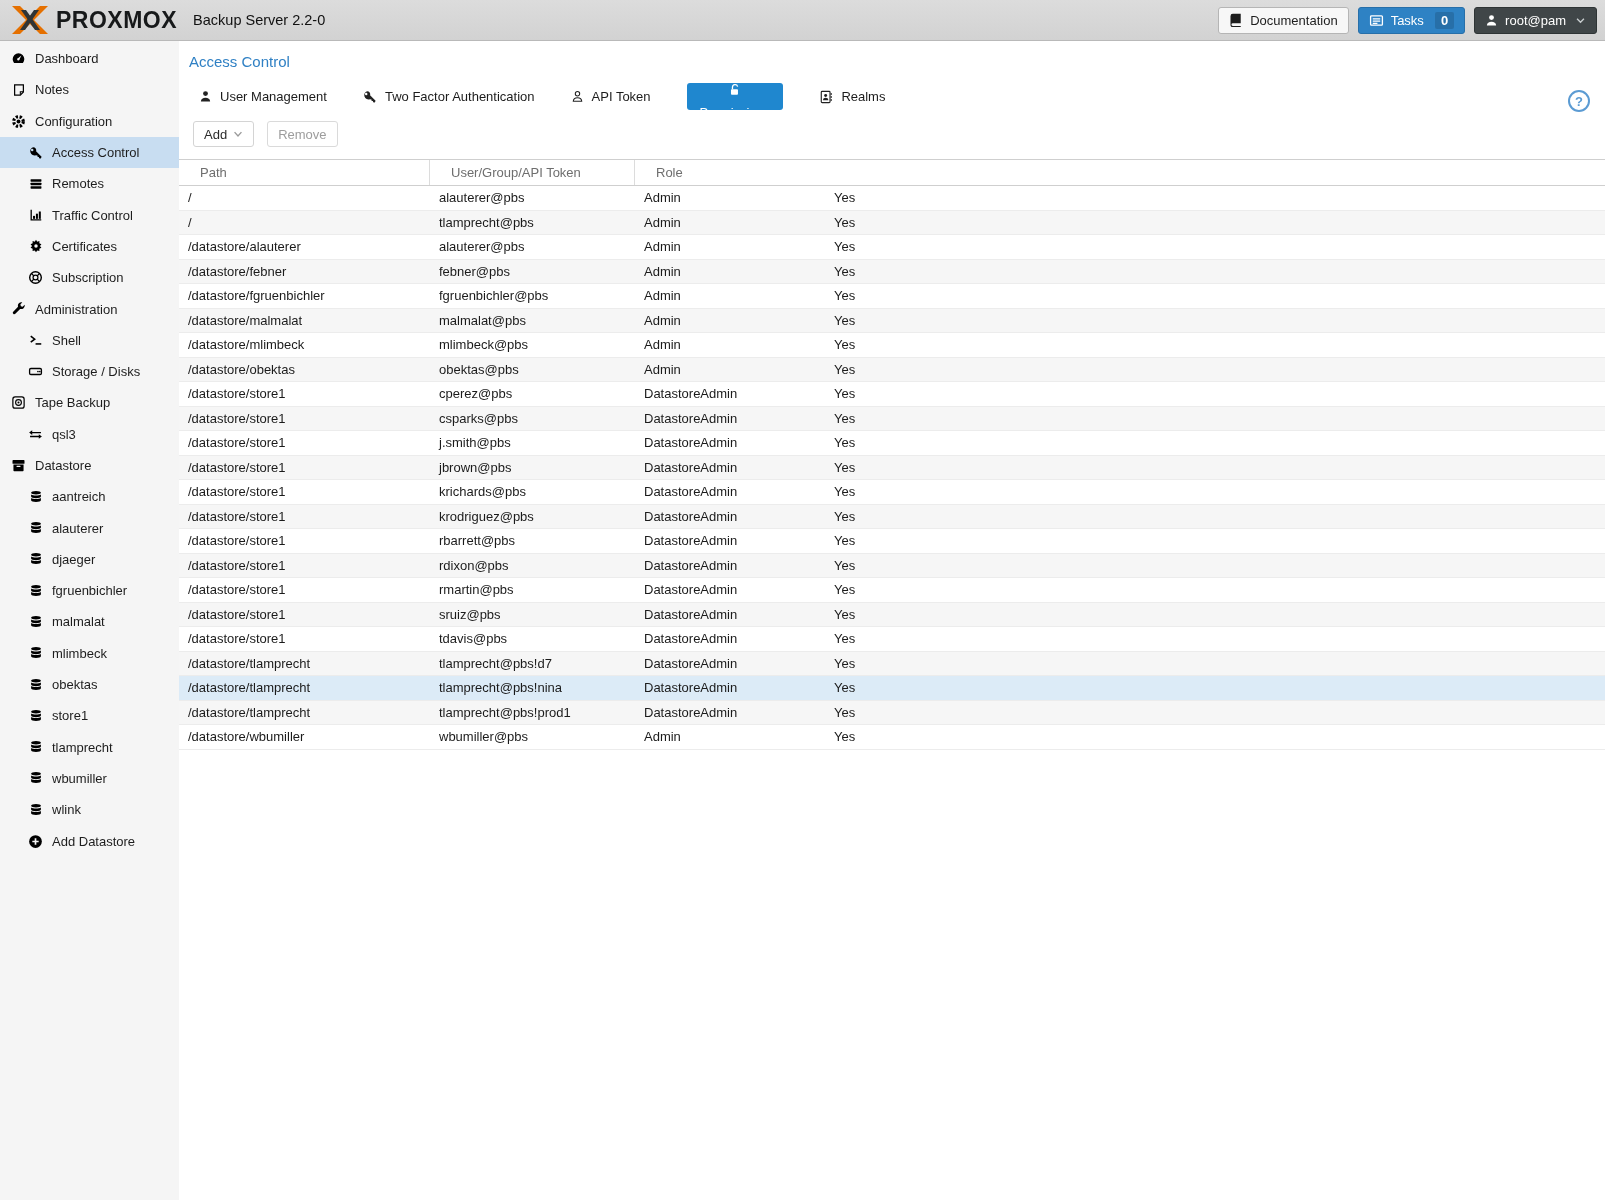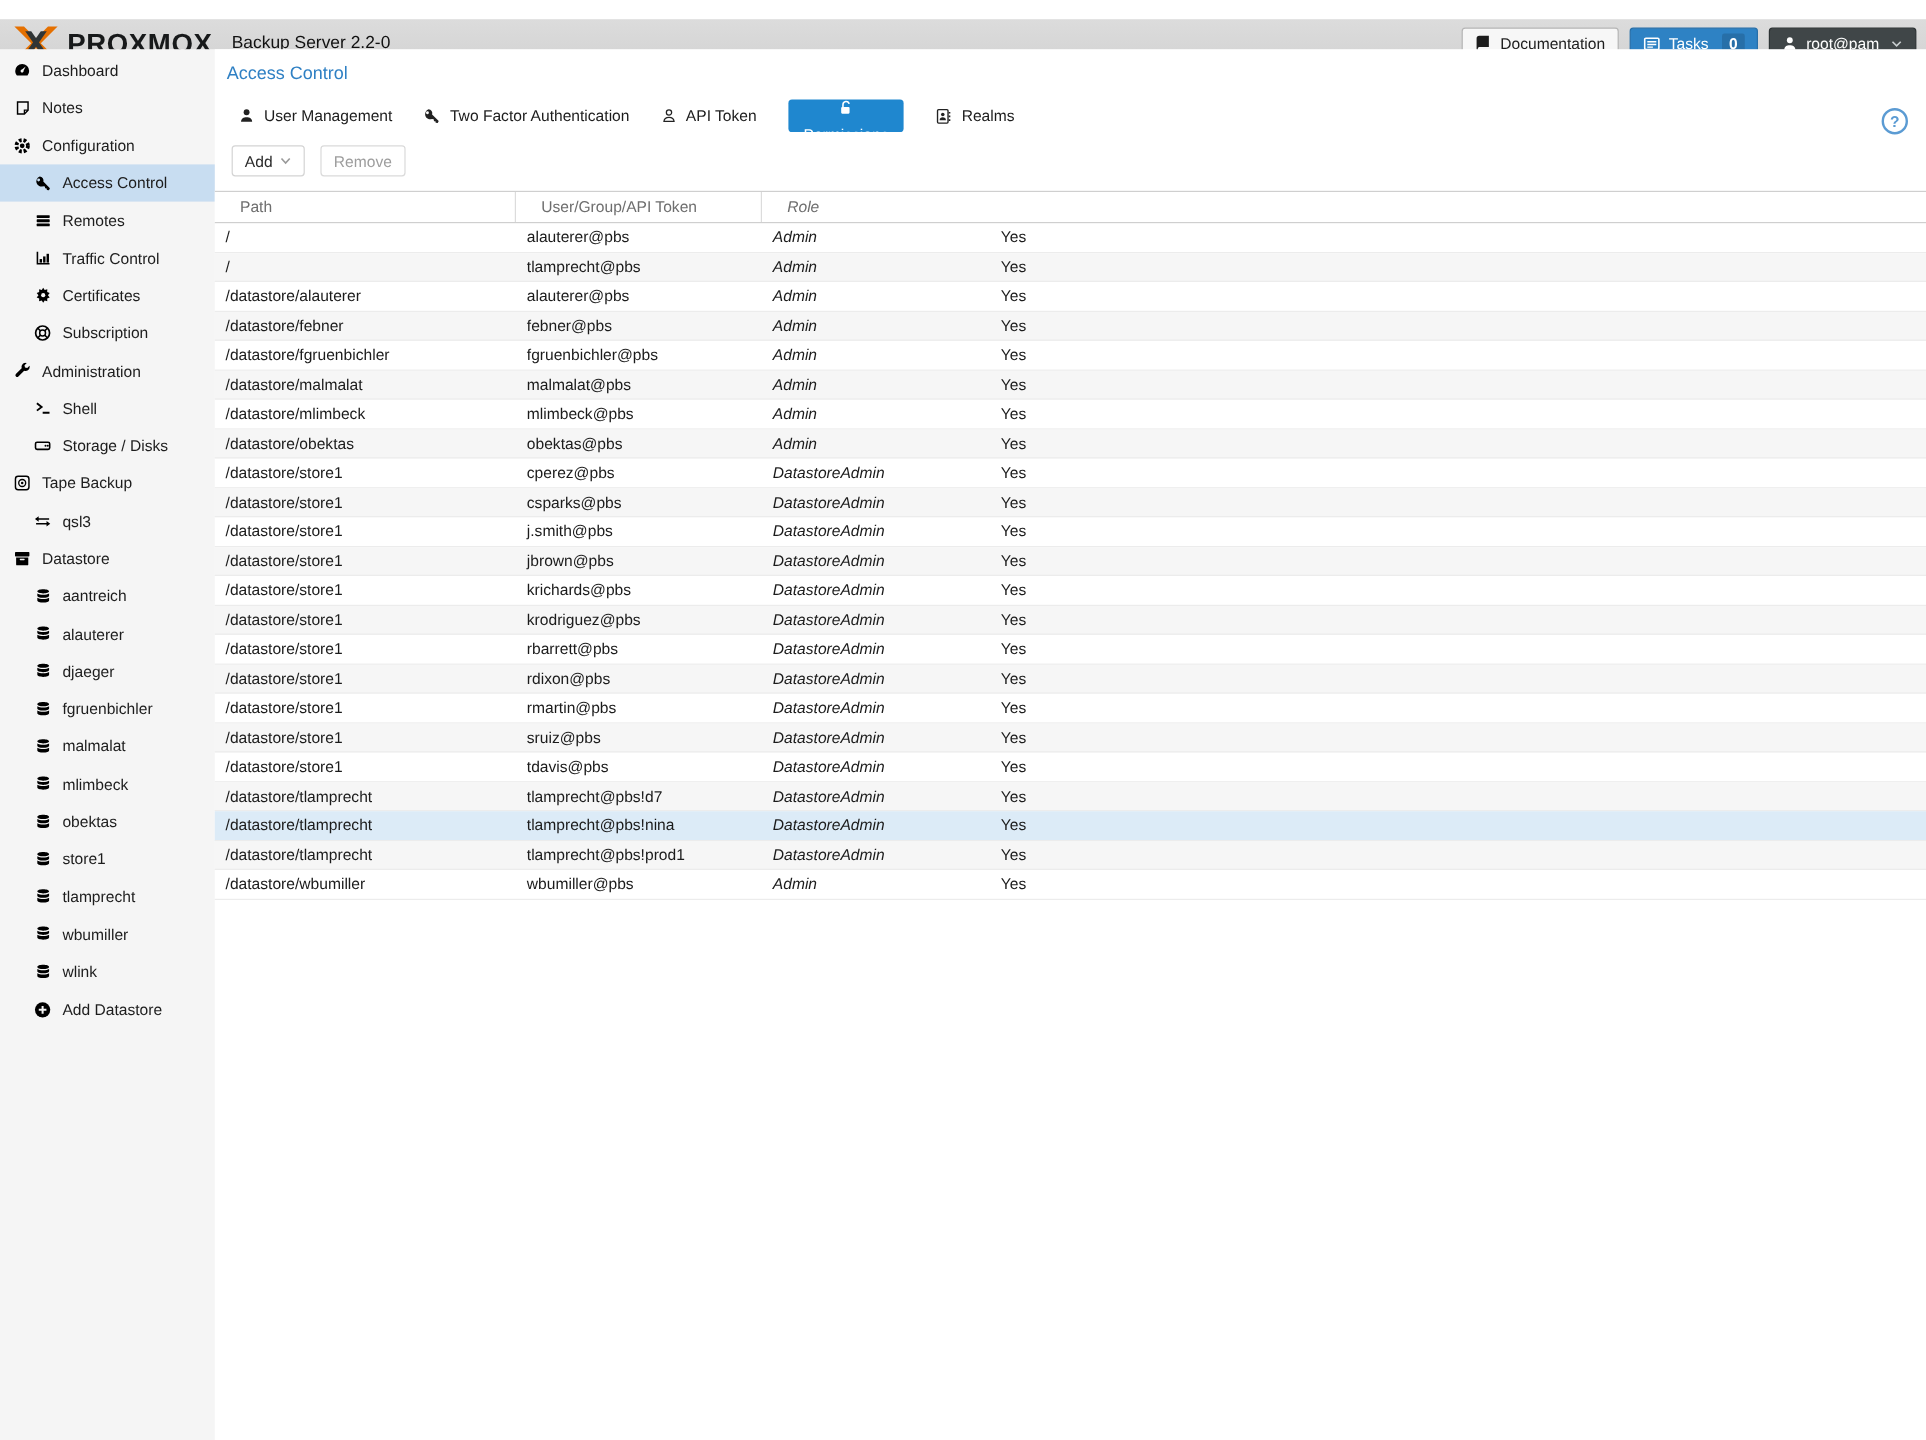--- a/index.html
+++ b/index.html
@@ -3,21 +3,21 @@
 <meta charset="utf-8">
 <style>
   html,body{margin:0;padding:0;}
   body{
     width:1605px;height:1200px;overflow:hidden;background:#fff;
     font-family:"Liberation Sans","DejaVu Sans",sans-serif;
     -webkit-font-smoothing:antialiased;color:#1b1b1b;position:relative;
   }
   
   .top-header{
-    position:absolute;left:0;top:16px;width:100%;height:41px;
+    position:absolute;left:0;top:0;width:100%;height:41px;
     background:linear-gradient(#dcdcdc,#d2d2d2);
     border-bottom:1px solid #b9b9b9;box-sizing:border-box;
     display:flex;align-items:center;
   }
   .logo-wrap{display:flex;align-items:center;margin-left:10px;}
   .logo-mark{width:40px;height:30px;display:inline-block;}
   .brand{font-size:23px;font-weight:bold;color:#17191a;letter-spacing:.5px;margin-left:6px;}
   .subtitle{font-size:14.5px;color:#111;margin-left:16px;}
   .header-right{margin-left:auto;margin-right:8px;display:flex;align-items:center;gap:9px;justify-content:flex-end;}
   .hbtn{
@@ -44,21 +44,21 @@
   .side-item .ico{width:19px;display:inline-flex;justify-content:center;margin-right:7px;color:#000;flex:none;}
   .side-item .caret{margin-left:auto;margin-right:10px;color:#8f8f8f;display:inline-flex;}
   
   .content{position:absolute;left:179px;top:41px;right:0;bottom:0;background:#fff;}
   .page-title{font-size:15px;color:#2f80c4;padding:12px 0 0 10px;}
   .help-badge{
     position:absolute;top:49px;right:15px;width:18px;height:18px;border:2px solid #5b9bd3;
     border-radius:50%;color:#5b9bd3;font-size:13px;font-weight:bold;
     display:flex;align-items:center;justify-content:center;cursor:pointer;
   }
-  .tab-bar{display:flex;align-items:center;gap:26px;margin:13px 0 0 20px;height:27px;}
+  .tab-bar{display:flex;align-items:center;gap:36px;margin:13px 0 0 20px;height:27px;}
   .tab{display:inline-flex;align-items:center;gap:8px;font-size:13px;color:#1c1c1c;cursor:pointer;height:27px;border-radius:3px;}
   .tab .ico{display:inline-flex;color:#222;}
   .tab.active{background:#1f87cf;color:#fff;padding:0 13px;flex-direction:column;}
   .tab.active .ico{color:#fff;}
   .toolbar{display:flex;align-items:center;gap:13px;margin:11px 0 12px 14px;height:26px;}
   .tbtn{
     height:26px;display:inline-flex;align-items:center;gap:6px;padding:0 10px;
     background:#fff;border:1px solid #d4d4d4;border-radius:3px;font-size:13px;color:#2b2b2b;
     cursor:pointer;box-sizing:border-box;
   }
@@ -70,21 +70,21 @@
     display:flex;height:27px;border-top:1px solid #cfcfcf;border-bottom:1px solid #cfcfcf;
     box-sizing:border-box;background:#fff;
   }
   .gh{
     display:flex;align-items:center;padding-left:21px;font-size:13px;color:#6e6e6e;
     box-sizing:border-box;border-right:1px solid #dcdcdc;cursor:pointer;
   }
   .gh:last-child{border-right:none;}
   .col-path{width:251px;flex:none;}
   .col-user{width:205px;flex:none;text-align:center;}
-  .col-role{width:190px;flex:none;font-style:italic;}
+  .col-role{width:190px;flex:none;}
   .col-prop{flex:1;}
   .grid-row{display:flex;height:24.5px;box-sizing:border-box;border-bottom:1px solid #ececec;cursor:pointer;}
   .grid-row:nth-child(even){background:#f6f6f6;}
   .grid-row.highlighted{background:#dcebf7;}
   .gc{display:flex;align-items:center;padding-left:9px;font-size:13px;color:#1b1b1b;box-sizing:border-box;overflow:hidden;white-space:nowrap;}
   .ico svg{display:block;}
 </style>
 </head>
 <body>
 

